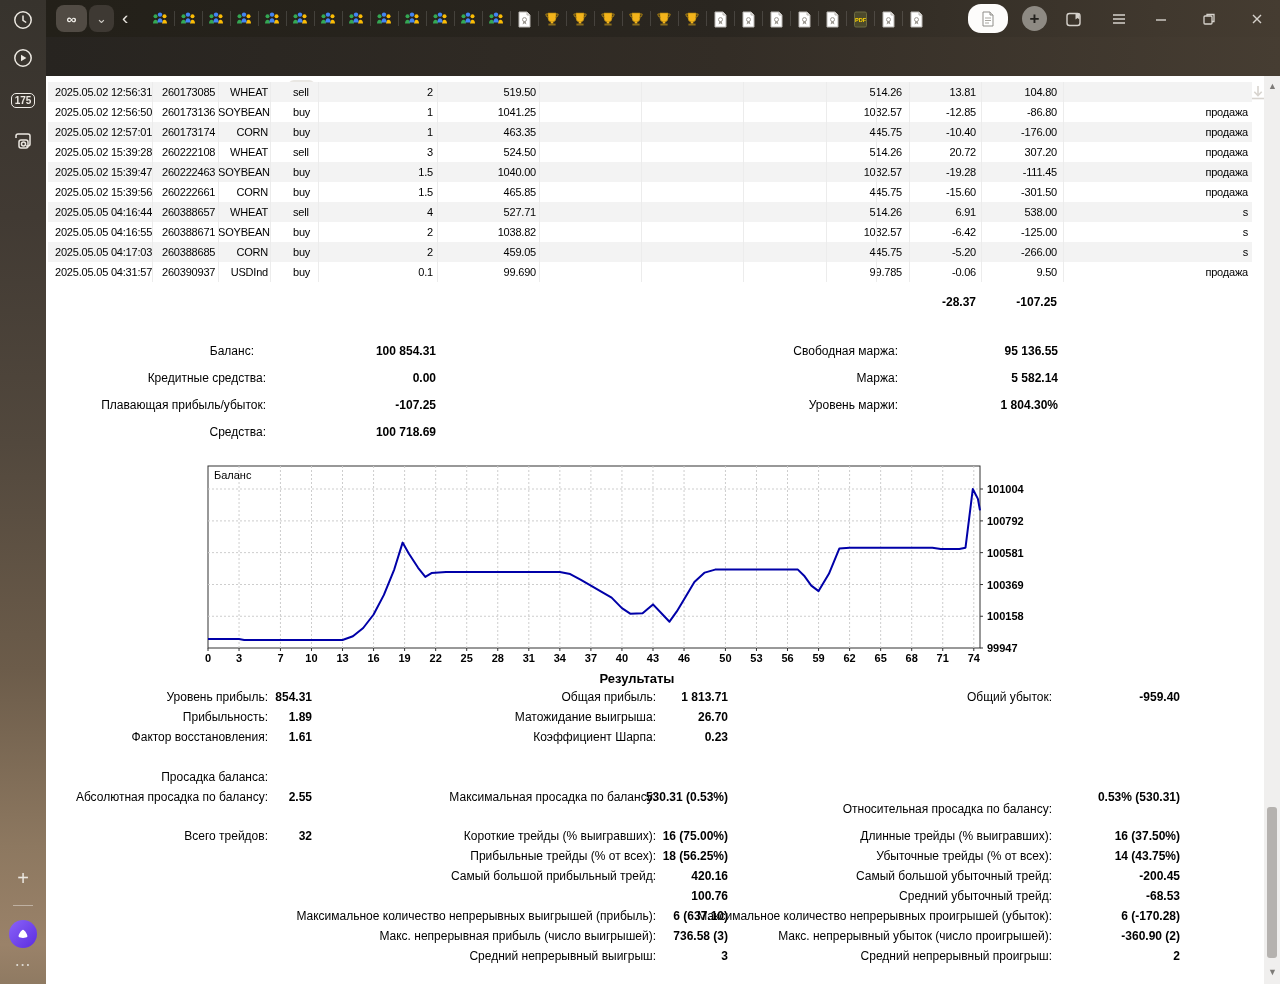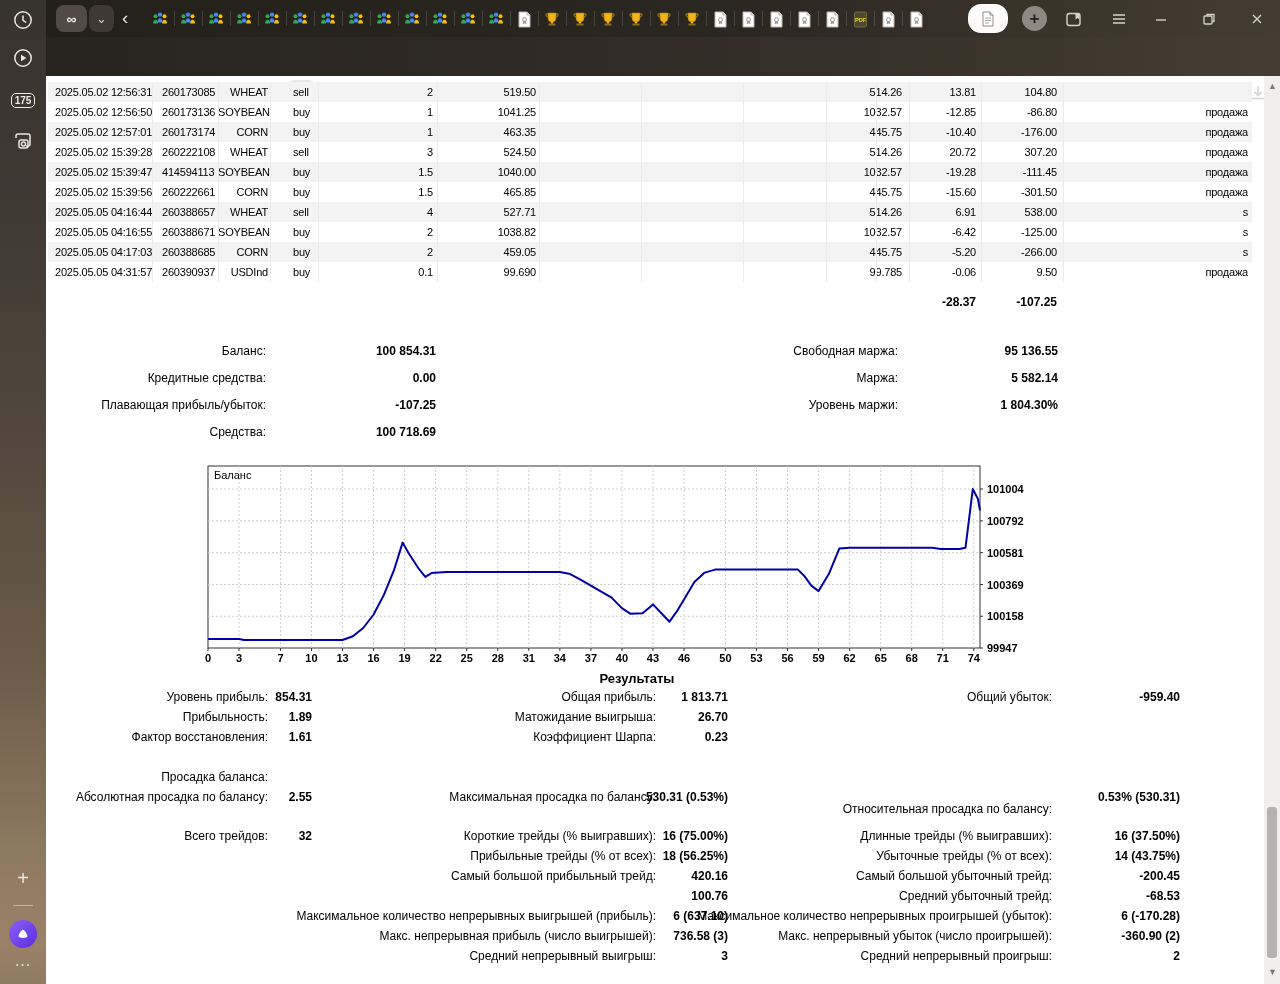--- a/index.html
+++ b/index.html
@@ -598,21 +598,21 @@
       <div class="tcell" style="left:218px;top:142px;width:50px;text-align:right;">WHEAT</div>
       <div class="tcell" style="left:293px;top:142px;width:45px;text-align:left;">sell</div>
       <div class="tcell" style="left:333px;top:142px;width:100px;text-align:right;">3</div>
       <div class="tcell" style="left:436px;top:142px;width:100px;text-align:right;">524.50</div>
       <div class="tcell" style="left:802px;top:142px;width:100px;text-align:right;">514.26</div>
       <div class="tcell" style="left:876px;top:142px;width:100px;text-align:right;">20.72</div>
       <div class="tcell" style="left:957px;top:142px;width:100px;text-align:right;">307.20</div>
       <div class="tcell" style="left:1098px;top:142px;width:150px;text-align:right;">продажа</div>
       <div class="trow" style="top:162px;background:#f3f3f3;"></div>
       <div class="tcell" style="left:55px;top:162px;width:104px;text-align:left;">2025.05.02 15:39:47</div>
-      <div class="tcell" style="left:162px;top:162px;width:56px;text-align:left;">414594113</div>
+      <div class="tcell" style="left:162px;top:162px;width:56px;text-align:left;">260222463</div>
       <div class="tcell" style="left:218px;top:162px;width:50px;text-align:right;">SOYBEAN</div>
       <div class="tcell" style="left:293px;top:162px;width:45px;text-align:left;">buy</div>
       <div class="tcell" style="left:333px;top:162px;width:100px;text-align:right;">1.5</div>
       <div class="tcell" style="left:436px;top:162px;width:100px;text-align:right;">1040.00</div>
       <div class="tcell" style="left:802px;top:162px;width:100px;text-align:right;">1032.57</div>
       <div class="tcell" style="left:876px;top:162px;width:100px;text-align:right;">-19.28</div>
       <div class="tcell" style="left:957px;top:162px;width:100px;text-align:right;">-111.45</div>
       <div class="tcell" style="left:1098px;top:162px;width:150px;text-align:right;">продажа</div>
       <div class="trow" style="top:182px;background:#fff;"></div>
       <div class="tcell" style="left:55px;top:182px;width:104px;text-align:left;">2025.05.02 15:39:56</div>
@@ -677,21 +677,21 @@
       <div class="vline" style="left:539px;"></div>
       <div class="vline" style="left:641px;"></div>
       <div class="vline" style="left:743px;"></div>
       <div class="vline" style="left:826px;"></div>
       <div class="vline" style="left:876px;"></div>
       <div class="vline" style="left:909px;"></div>
       <div class="vline" style="left:981px;"></div>
       <div class="vline" style="left:1063px;"></div>
       <div class="sval" style="left:876px;top:295px;width:100px;">-28.37</div>
       <div class="sval" style="left:957px;top:295px;width:100px;">-107.25</div>
-      <div class="slabel" style="left:28px;top:344px;width:238px;">Баланс:</div>
+      <div class="slabel" style="left:16px;top:344px;width:238px;">Баланс:</div>
       <div class="sval" style="left:290px;top:344px;width:146px;">100 854.31</div>
       <div class="slabel" style="left:28px;top:371px;width:238px;">Кредитные средства:</div>
       <div class="sval" style="left:290px;top:371px;width:146px;">0.00</div>
       <div class="slabel" style="left:28px;top:398px;width:238px;">Плавающая прибыль/убыток:</div>
       <div class="sval" style="left:290px;top:398px;width:146px;">-107.25</div>
       <div class="slabel" style="left:28px;top:425px;width:238px;">Средства:</div>
       <div class="sval" style="left:290px;top:425px;width:146px;">100 718.69</div>
       <div class="slabel" style="left:660px;top:344px;width:238px;">Свободная маржа:</div>
       <div class="sval" style="left:912px;top:344px;width:146px;">95 136.55</div>
       <div class="slabel" style="left:660px;top:371px;width:238px;">Маржа:</div>

